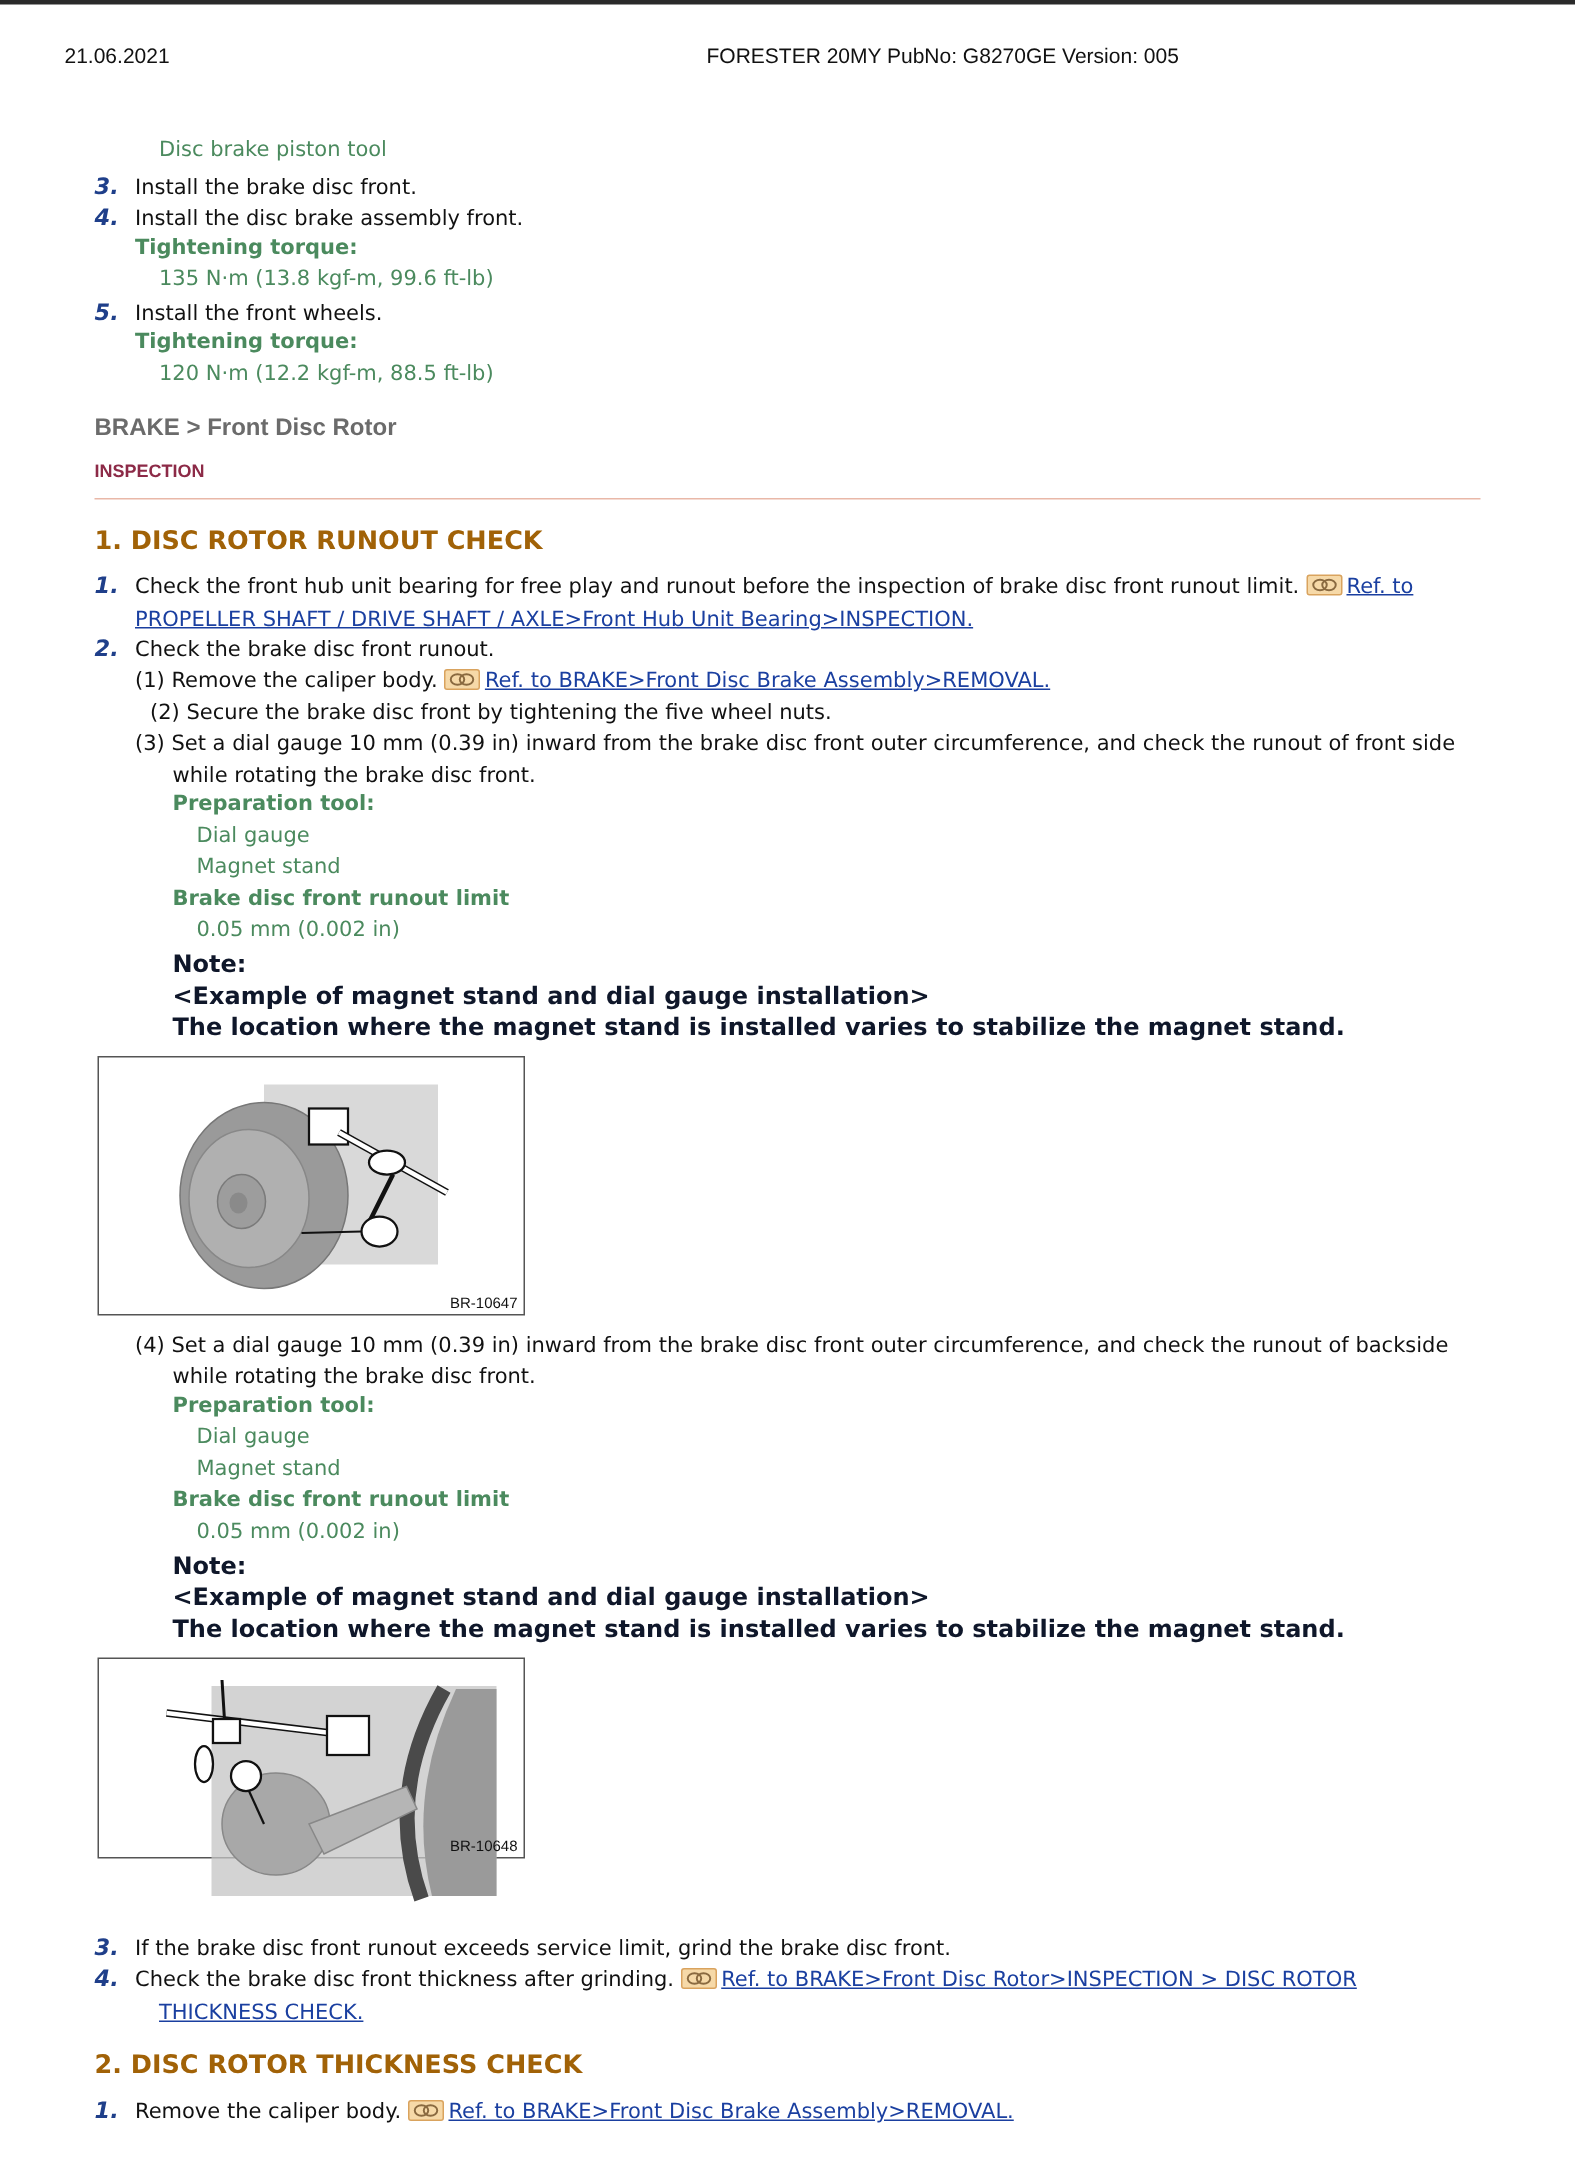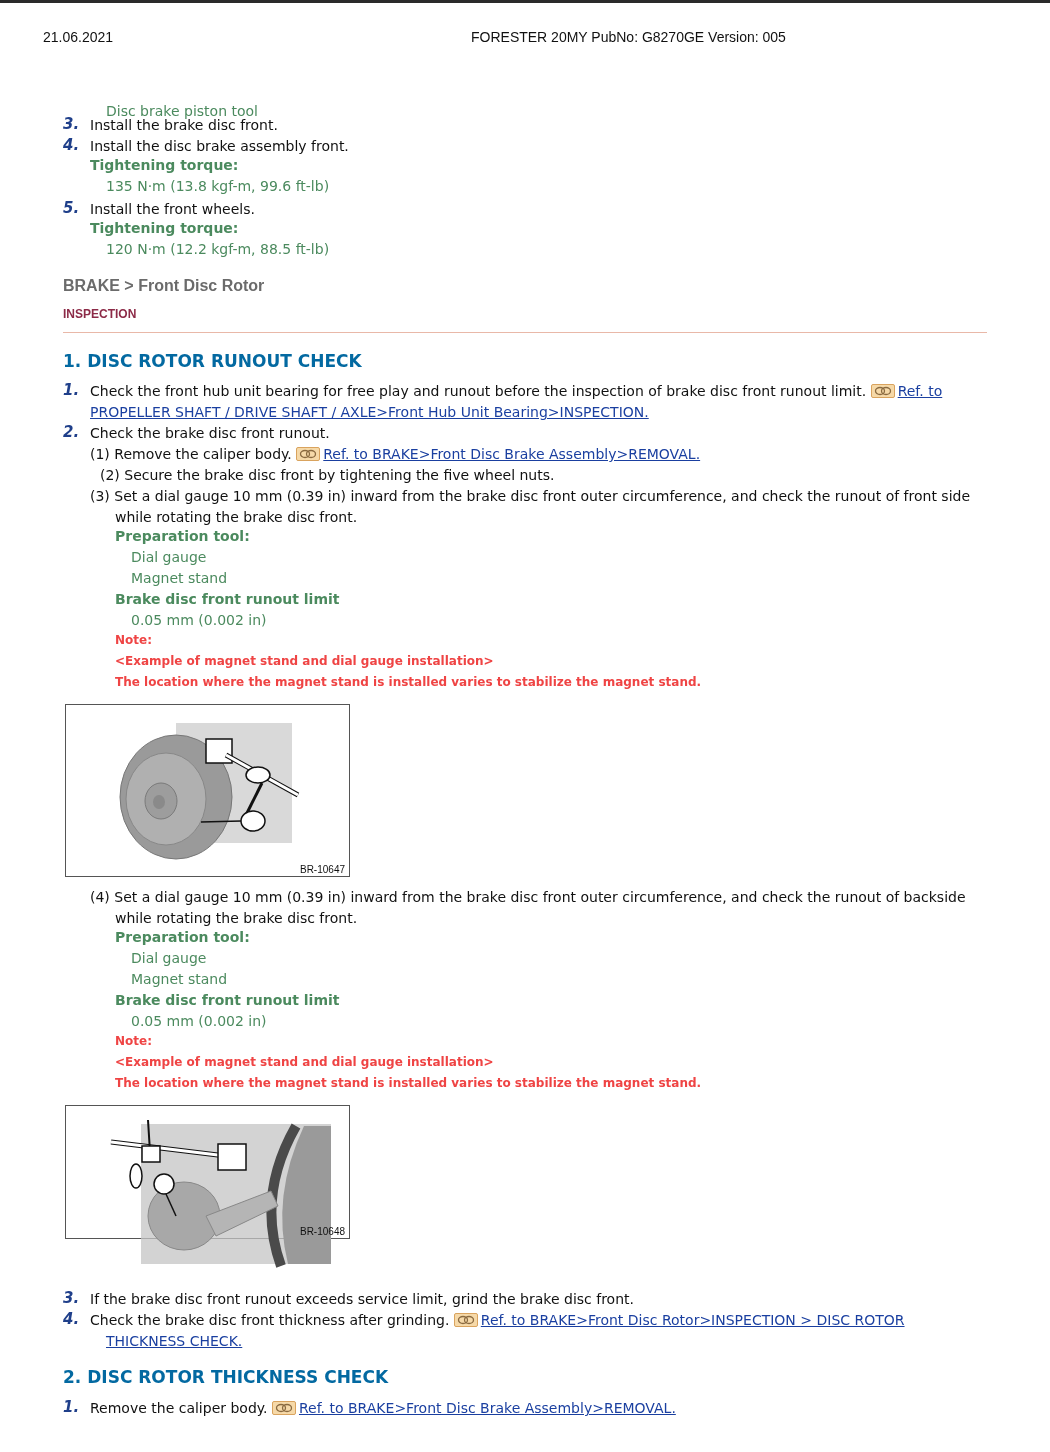--- a/index.html
+++ b/index.html
@@ -8,40 +8,40 @@
   .topbar { position: absolute; left: 0; top: 0; width: 1050px; height: 3px; background: #2a2a2a; }
   .hdr { position: absolute; top: 29px; font-family: "Liberation Sans", sans-serif; font-size: 14px; color: #111; }
   .hdr-date { left: 43px; }
   .hdr-title { left: 427px; margin-left: 44px; }
   .abs { position: absolute; white-space: nowrap; }
   .txt { font-size: 14px; line-height: 21px; color: #111; }
   .num { position: absolute; font-family: "DejaVu Sans", sans-serif; font-weight: bold; font-style: italic;
          color: #1f3f8a; font-size: 15px; }
   .green { color: #4b8a5e; font-size: 14px; }
   .green-b { color: #4b8a5e; font-size: 14px; font-weight: bold; }
-  .blue-b { color: #ef4444; font-size: 12px; font-weight: bold; }
+  .blue-b { color: #0f172a; font-size: 16px; font-weight: bold; }
   .crumb { font-family: "Liberation Sans", sans-serif; font-weight: bold; font-size: 16px; color: #6b6b6b; }
   .insp { font-family: "Liberation Sans", sans-serif; font-weight: bold; font-size: 12px; color: #8c2a47; }
   .rule { position: absolute; left: 63px; top: 332px; width: 924px; height: 1px; background: #e9b8a8; }
-  .h2 { font-family: "DejaVu Sans", sans-serif; font-weight: bold; font-size: 17px; color: #0369a1; }
+  .h2 { font-family: "DejaVu Sans", sans-serif; font-weight: bold; font-size: 17px; color: #a16207; }
   a.link { color: #1a3fa0; text-decoration: underline; font-size: 14px; }
   .refbtn { display: inline-block; width: 24px; height: 14px; vertical-align: -2px; margin-right: 3px;
             background: #f6d9a8; border: 1px solid #d9a35e; border-radius: 2px; box-sizing: border-box; position: relative; }
   .refbtn svg { position: absolute; left: 2px; top: 1px; }
   .figure { position: absolute; left: 65px; width: 285px; border: 1px solid #555; background: #fff; box-sizing: border-box; }
   .fig-label { position: absolute; right: 4px; bottom: 1px; font-family: "Liberation Sans", sans-serif; font-size: 10px; color: #111; }
 </style>
 </head>
 <body>
 
 <div class="topbar"></div>
 <div class="hdr hdr-date">21.06.2021</div>
 <div class="hdr hdr-title">FORESTER 20MY PubNo: G8270GE Version: 005</div>
 
-<div class="abs green" style="left:106px; top:103px;text-align:right;">Disc brake piston tool</div>
+<div class="abs green" style="left:106px; top:92px;text-align:right;">Disc brake piston tool</div>
 
 <div class="num" style="left:63px; top:115px;">3.</div>
 <div class="abs txt" style="left:90px; top:115px;">Install the brake disc front.</div>
 
 <div class="num" style="left:63px; top:136px;">4.</div>
 <div class="abs txt" style="left:90px; top:136px;">Install the disc brake assembly front.</div>
 <div class="abs green-b" style="left:90px; top:157px;">Tightening torque:</div>
 <div class="abs green" style="left:106px; top:178px;">135 N·m (13.8 kgf-m, 99.6 ft-lb)</div>
 
 <div class="num" style="left:63px; top:199px;">5.</div>

